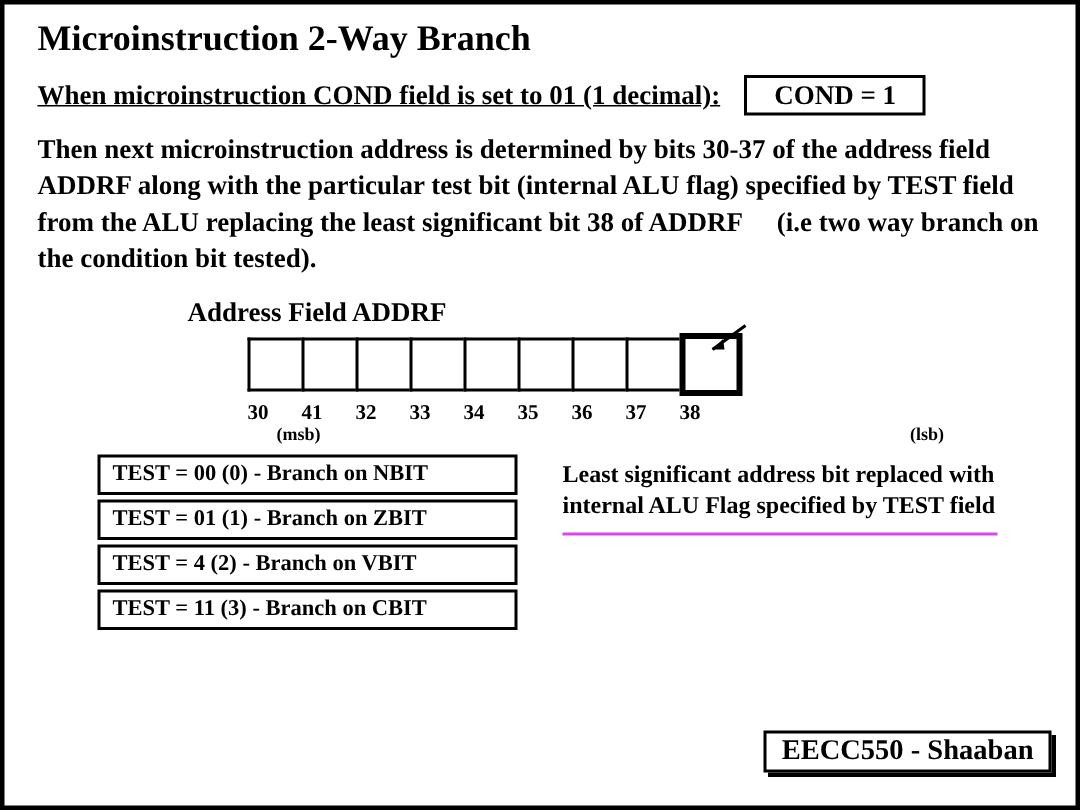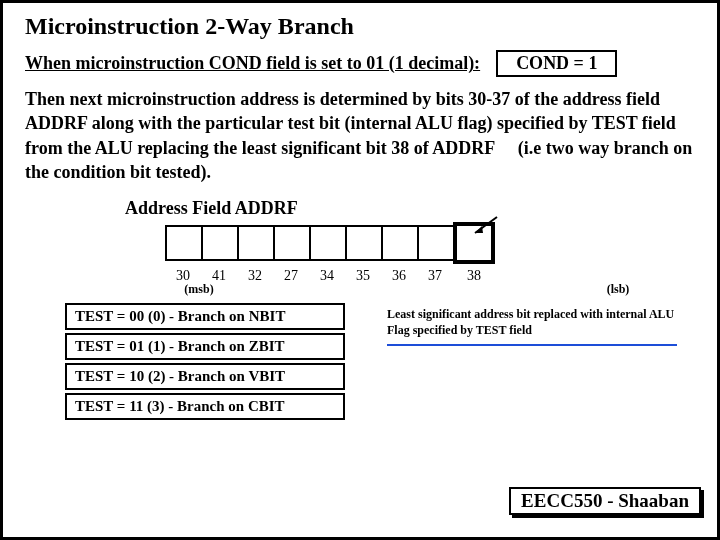--- a/index.html
+++ b/index.html
@@ -75,23 +75,23 @@
     height: 42px;
     border: 4px solid #000;
     margin-top: -3px;
   }
   .labels {
     display: flex;
     margin-top: 4px;
   }
   .lbl {
     width: 36px;
-    text-align: center;
+    text-align: left;
     font-size: 14px;
-    font-weight: normal;
+    font-weight: bold;
     white-space: nowrap;
   }
   .lbl.last { width: 42px; }
   .sublabels {
     display: flex;
     margin-top: -2px;
   }
   .sublbl {
     width: 36px;
     text-align: center;
@@ -117,29 +117,28 @@
     margin-left: 40px;
   }
   .testbox {
     border: 2px solid #000;
     font-size: 15px;
     font-weight: bold;
     padding: 3px 8px;
     width: 280px;
   }
   .rightnote {
-    font-size: 12px;
+    font-size: 16px;
     font-weight: bold;
     line-height: 1.3;
     width: 290px;
-    border-bottom: 2px solid #1d4ed8;
+    border-bottom: 2px solid #d946ef;
     padding-bottom: 6px;
     align-self: flex-start;
     margin-top: 4px;
-    margin-left: 12px;
   }
   .footerbox {
     position: absolute;
     right: 16px;
     bottom: 22px;
     border: 2px solid #000;
     box-shadow: 3px 3px 0 #000;
     font-size: 19px;
     font-weight: bold;
     padding: 1px 10px;
@@ -182,21 +181,21 @@
       <div class="cell"></div>
       <div class="cell"></div>
       <div class="cell"></div>
       <div class="cell"></div>
       <div class="cell last"></div>
     </div>
     <div class="labels">
       <div class="lbl">30</div>
       <div class="lbl">41</div>
       <div class="lbl">32</div>
-      <div class="lbl">27</div>
+      <div class="lbl">33</div>
       <div class="lbl">34</div>
       <div class="lbl">35</div>
       <div class="lbl">36</div>
       <div class="lbl">37</div>
       <div class="lbl last">38</div>
     </div>
     <div class="sublabels">
       <div class="sublbl">(msb)</div>
       <div class="sublbl"></div>
       <div class="sublbl"></div>
@@ -206,21 +205,21 @@
       <div class="sublbl"></div>
       <div class="sublbl"></div>
       <div class="sublbl last">(lsb)</div>
     </div>
   </div>
 
   <div class="lower">
     <div class="tests">
       <div class="testbox">TEST = 00 (0) - Branch on NBIT</div>
       <div class="testbox">TEST = 01 (1) - Branch on ZBIT</div>
-      <div class="testbox">TEST = 10 (2) - Branch on VBIT</div>
+      <div class="testbox">TEST = 4 (2) - Branch on VBIT</div>
       <div class="testbox">TEST = 11 (3) - Branch on CBIT</div>
     </div>
     <div class="rightnote">Least significant address bit replaced with internal ALU Flag specified by TEST field</div>
   </div>
 
   <div class="footerbox">EECC550 - Shaaban</div>
 
 </div>
 
 </body></html>

